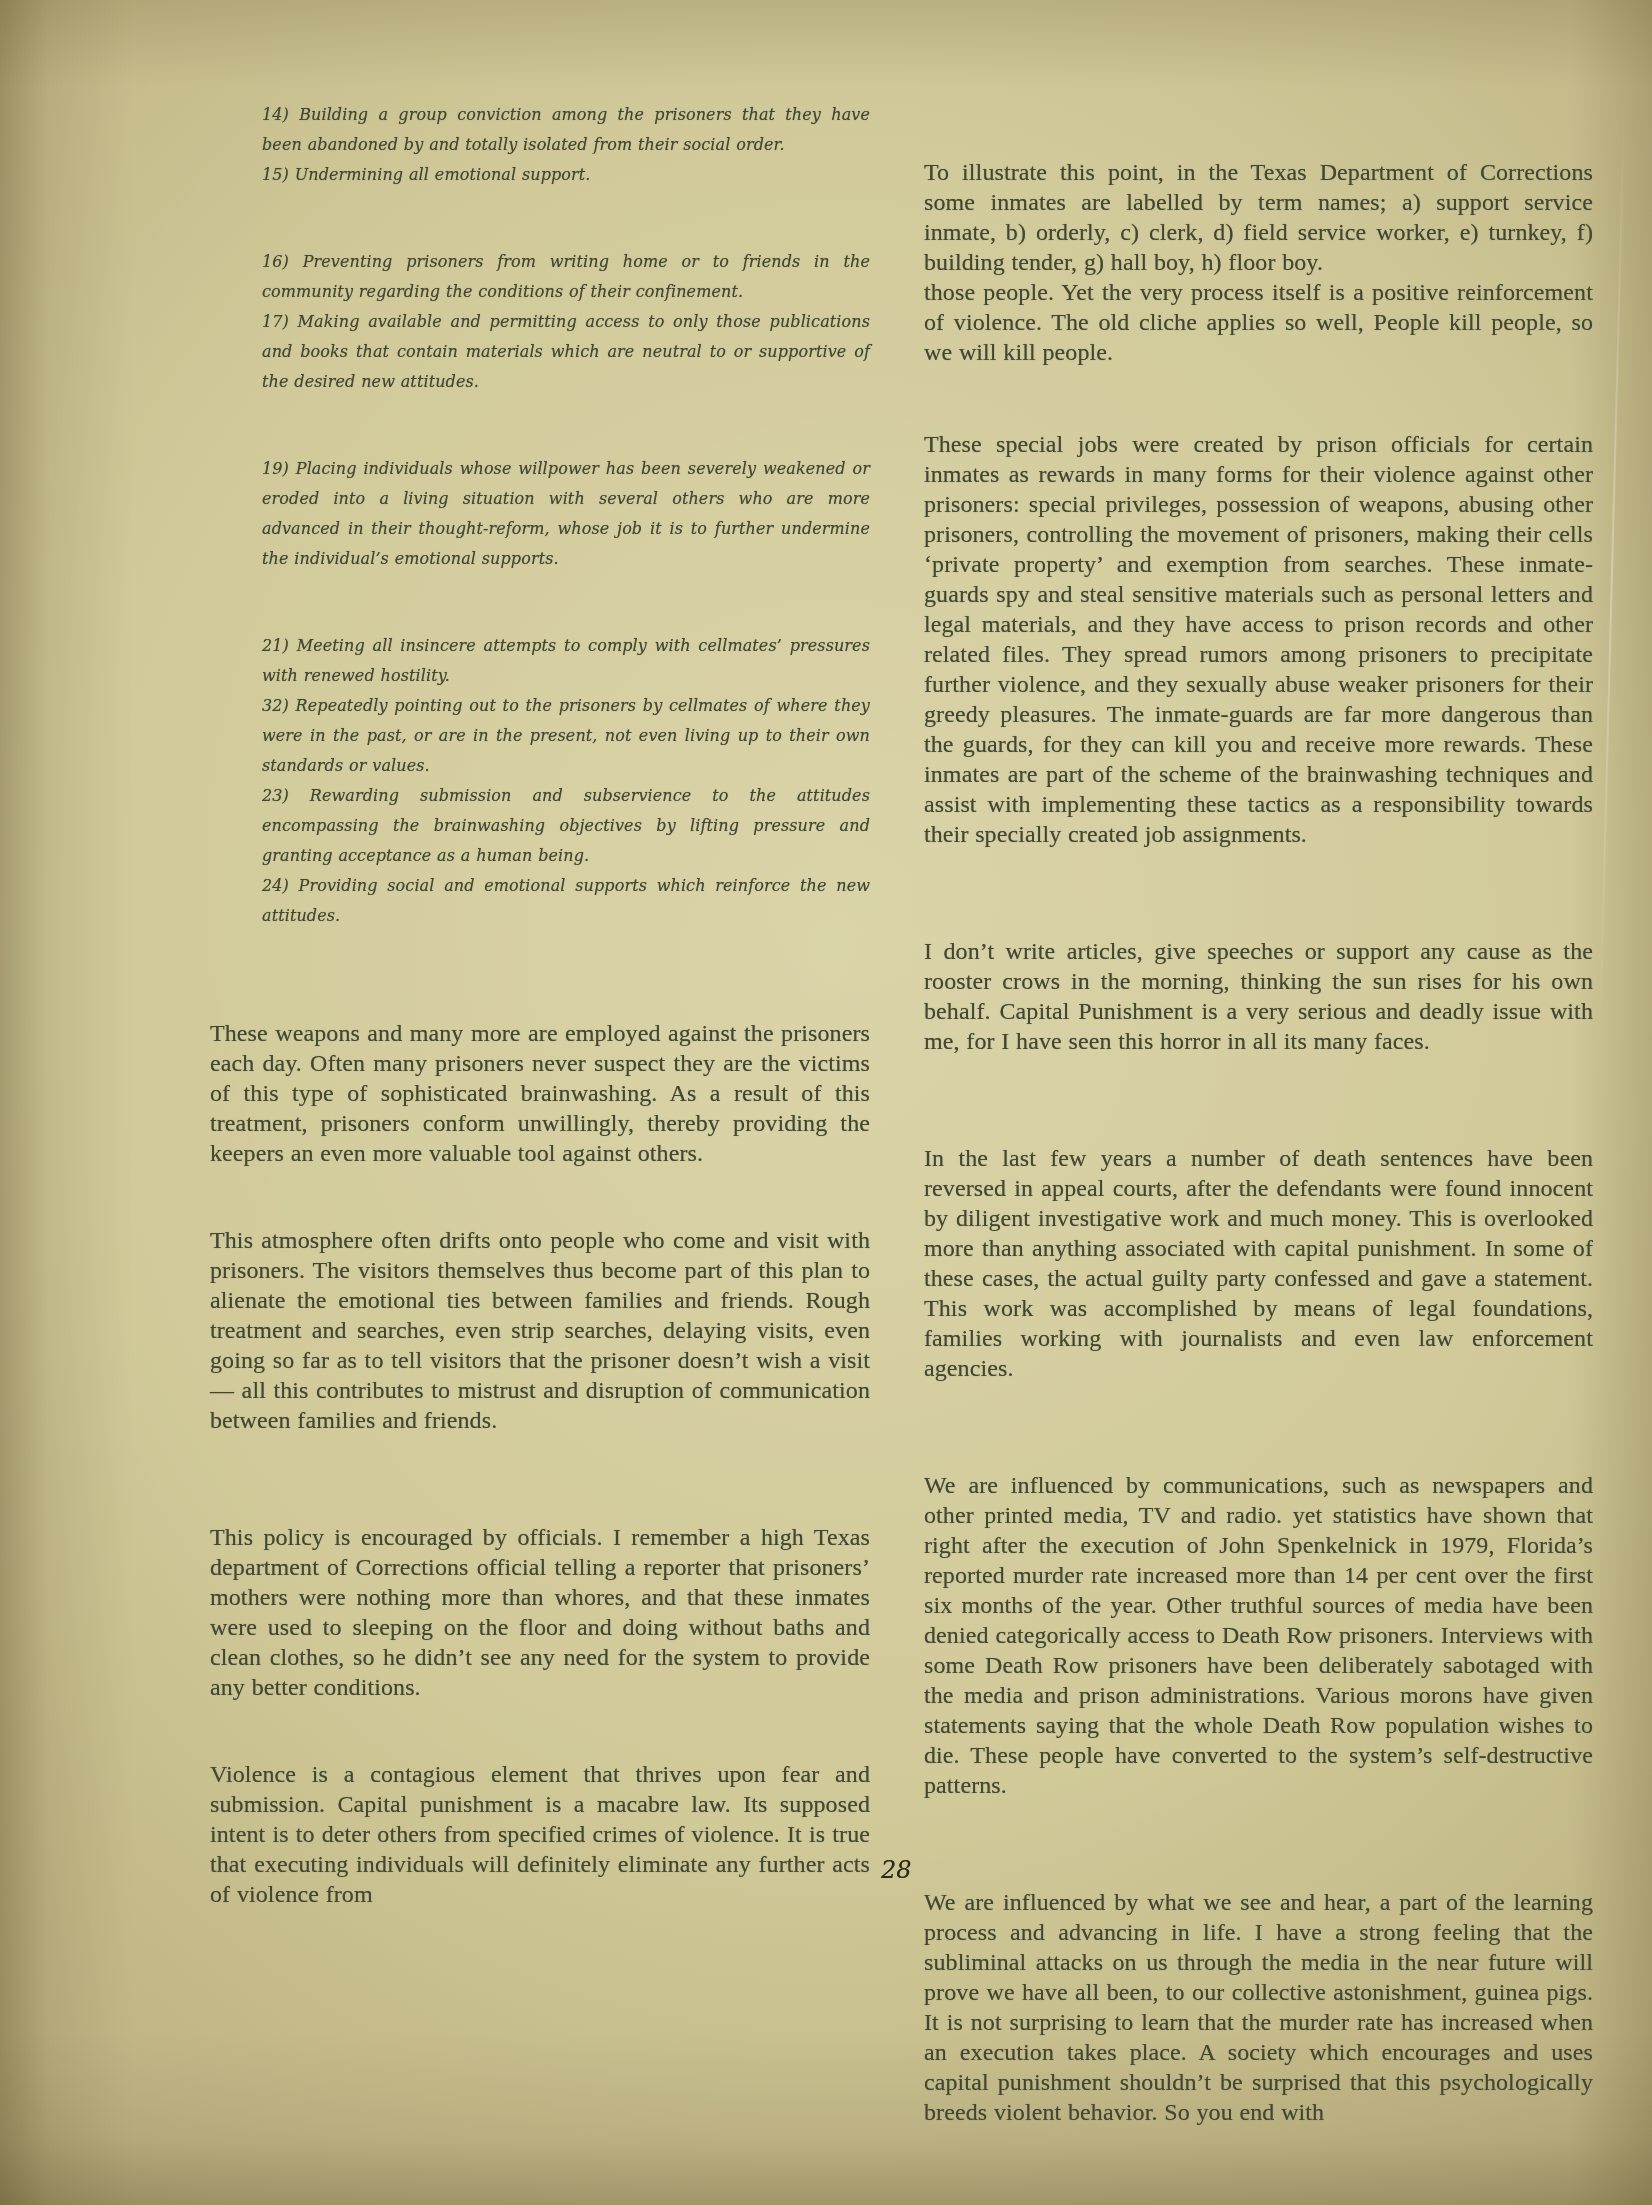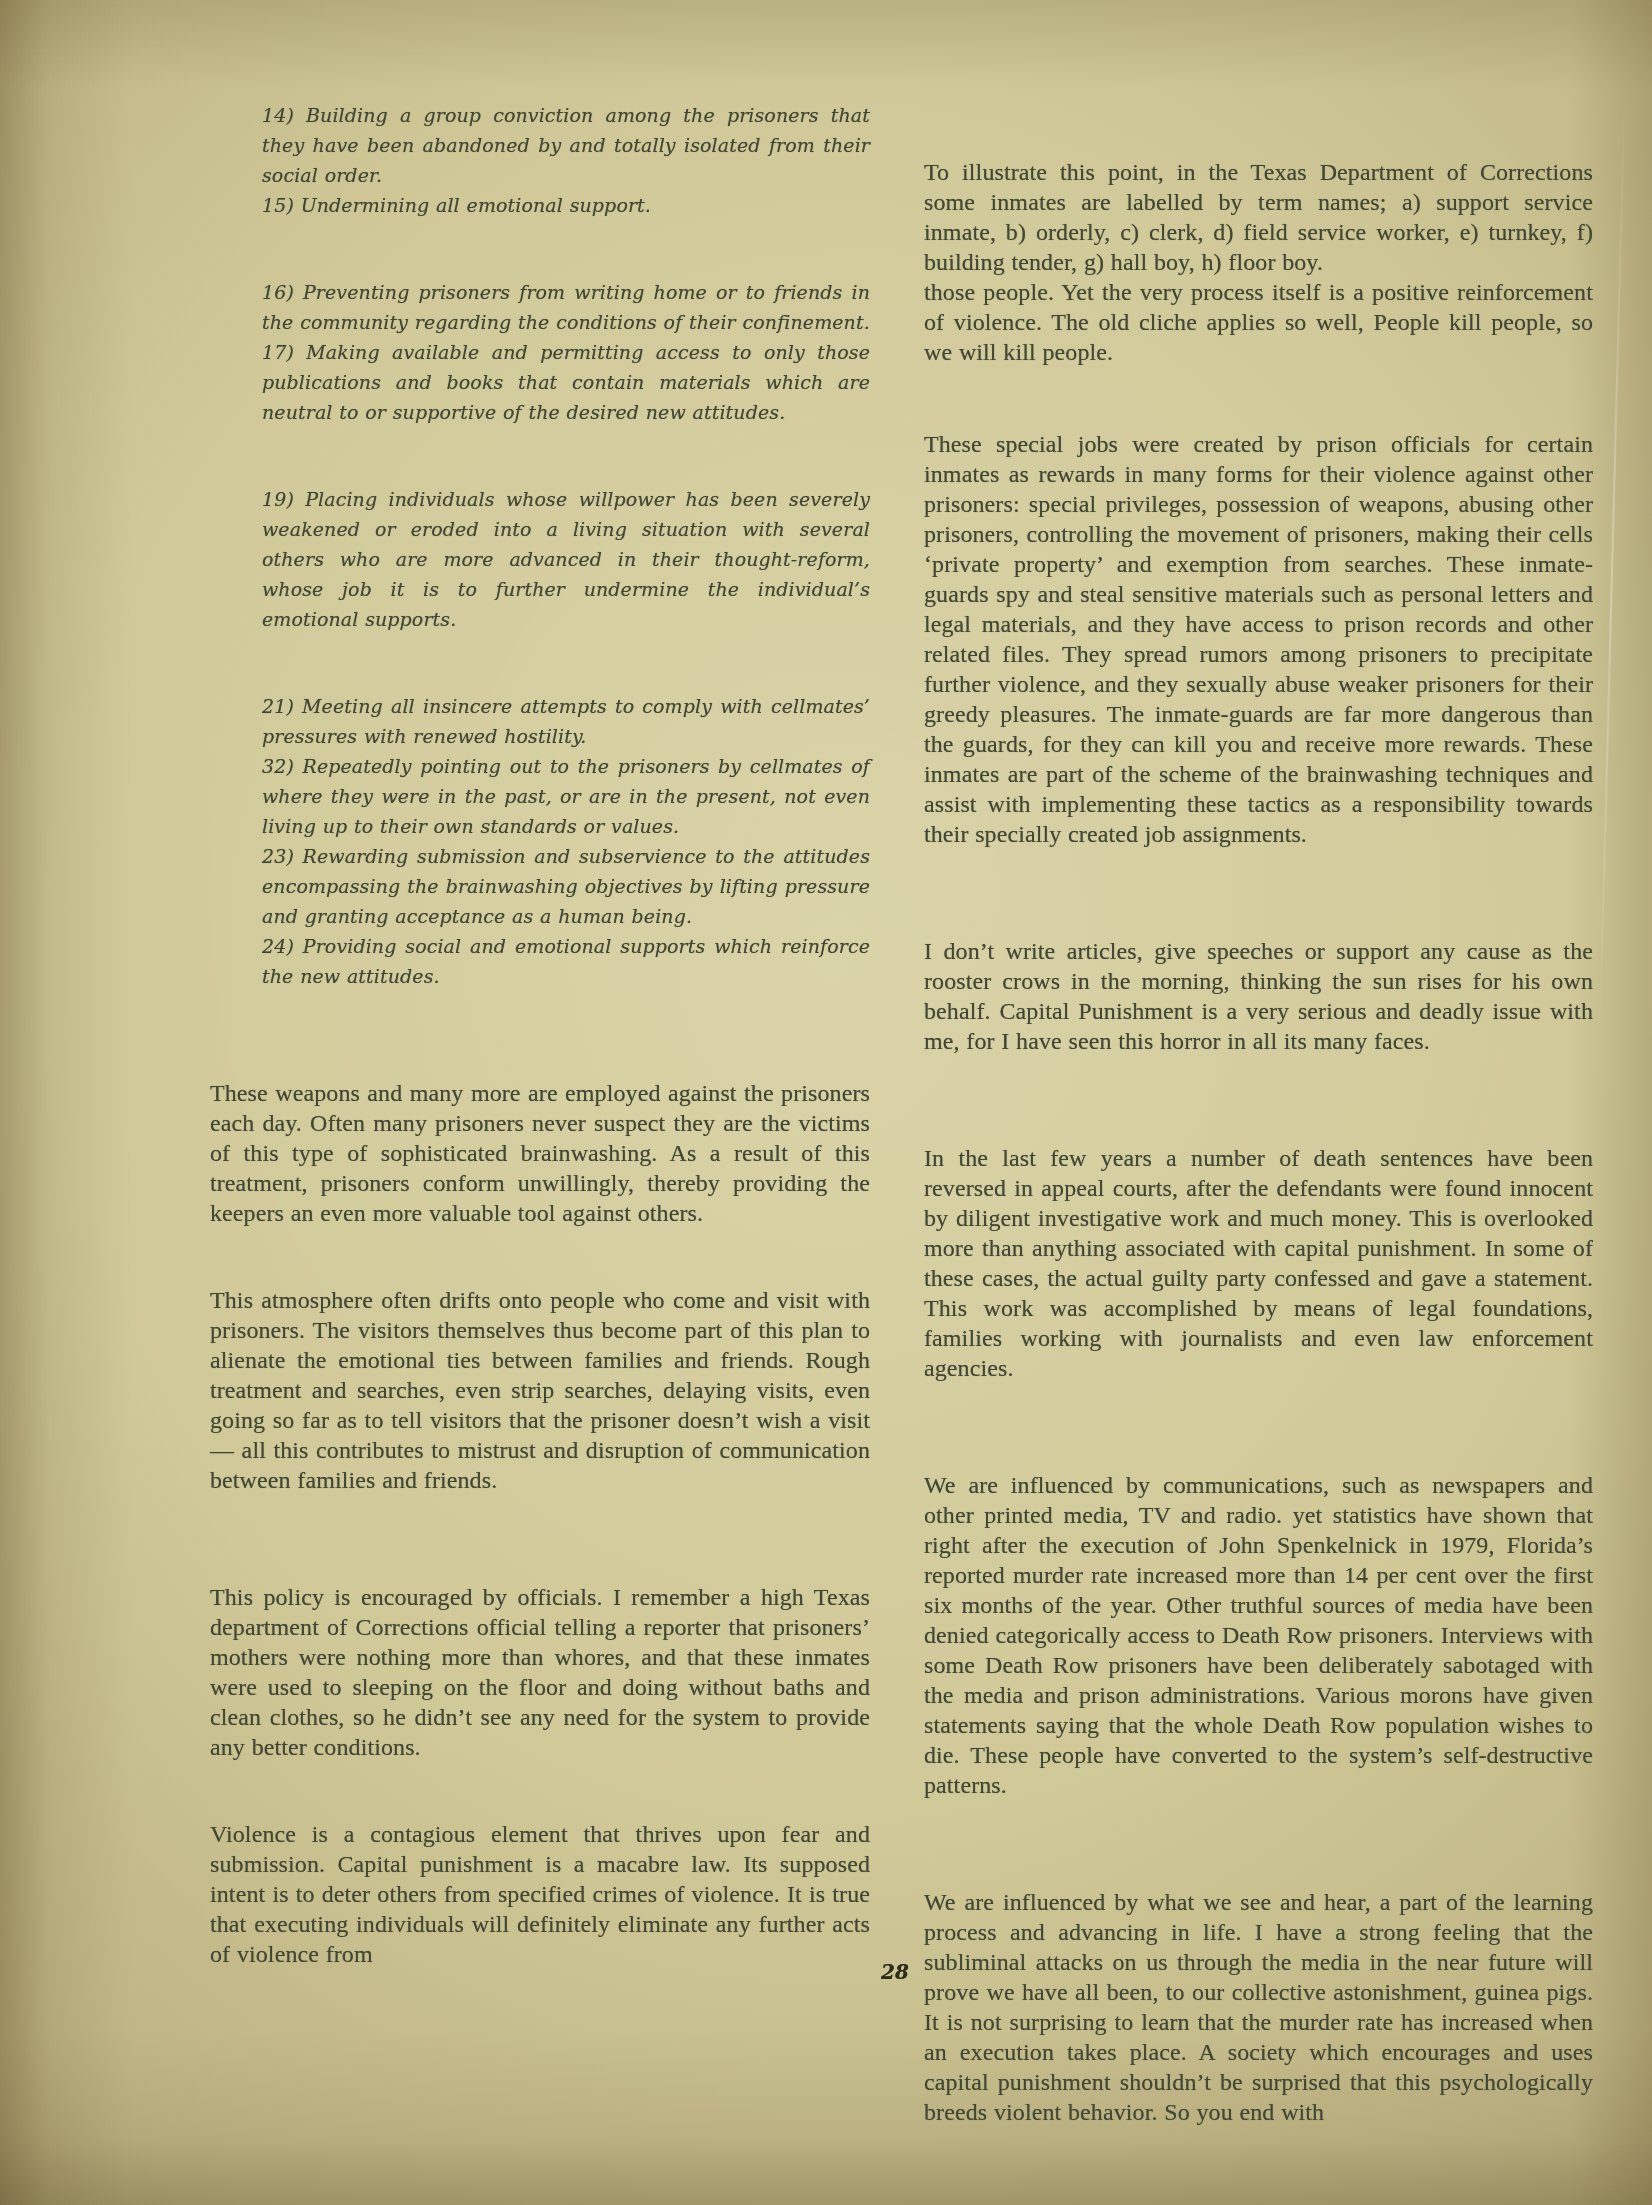--- a/index.html
+++ b/index.html
@@ -27,35 +27,35 @@
     letter-spacing: 0.1px;
     word-spacing: 0.6px;
     text-shadow: 0 0 0.8px rgba(65,71,51,0.55);
   }
   .col.left  { left: 210px;  width: 660px; }
   .col.right { left: 924px; width: 669px; }
   p { margin: 0; }
   p.it {
     font-family: "DejaVu Serif", serif;
     font-style: italic;
-    font-size: 19px;
+    font-size: 16px;
     padding-left: 52px;
   }
   p.rm { font-style: normal; }
   p.g1 { margin-top: 62px; }   
   p.g2 { margin-top: 57px; }   
   p.g3 { margin-top: 87px; }  
   .pageno {
     position: absolute;
     left: 881px;
-    top: 1960px;
+    top: 1856px;
     font-family: "DejaVu Serif", serif;
     font-style: italic;
-    font-weight: bold;
-    font-size: 20px;
+    font-weight: normal;
+    font-size: 24px;
     color: #2e2b1a;
     text-shadow: 0 0 0.6px rgba(46,43,26,0.6);
   }
   .crease {
     position: absolute;
     left: 1611px;
     top: 95px;
     width: 2.4px;
     height: 953px;
     background: linear-gradient(rgba(255,255,255,0), rgba(255,255,250,0.30), rgba(255,255,255,0));

